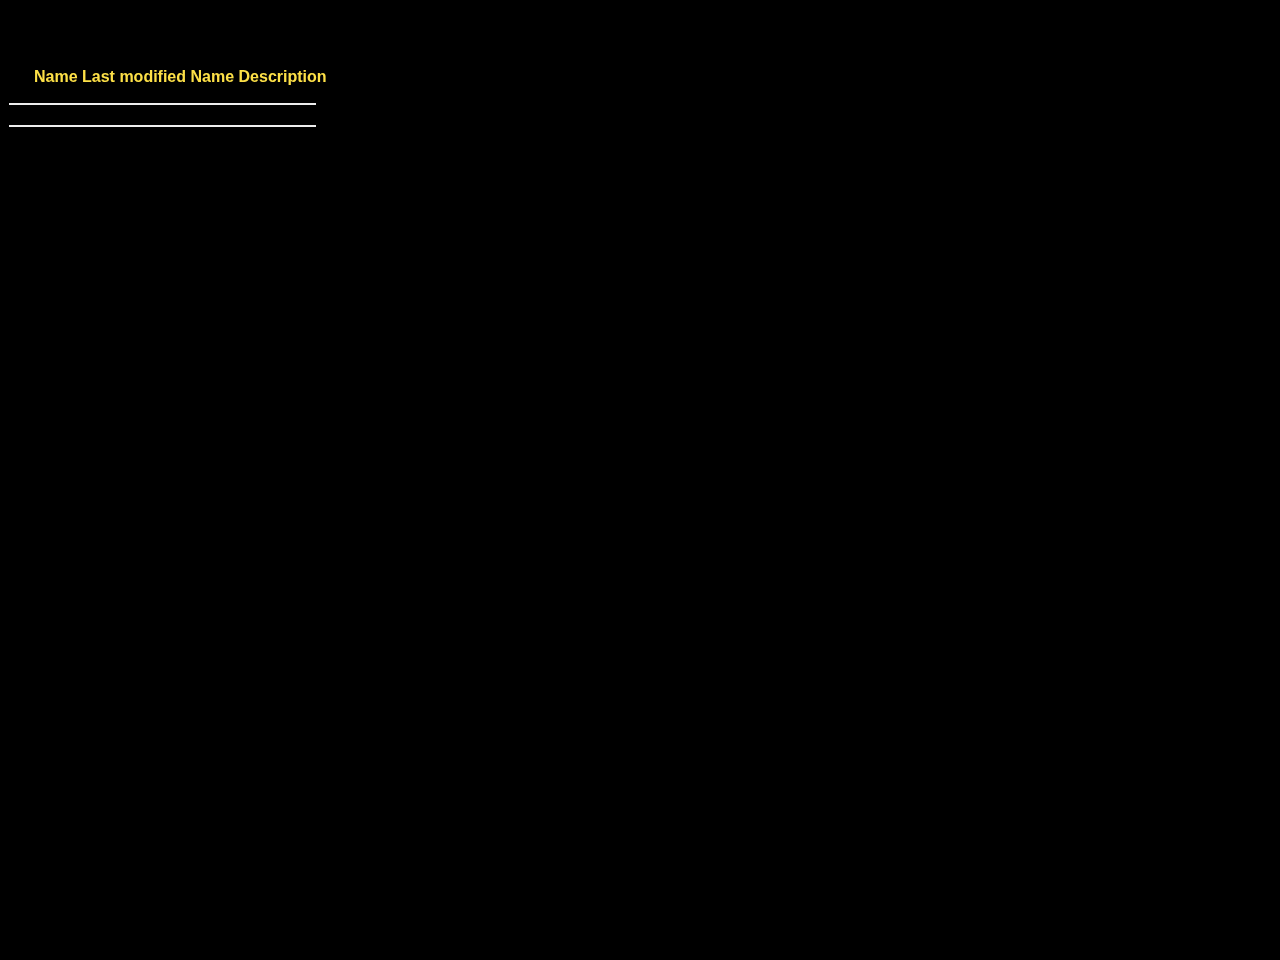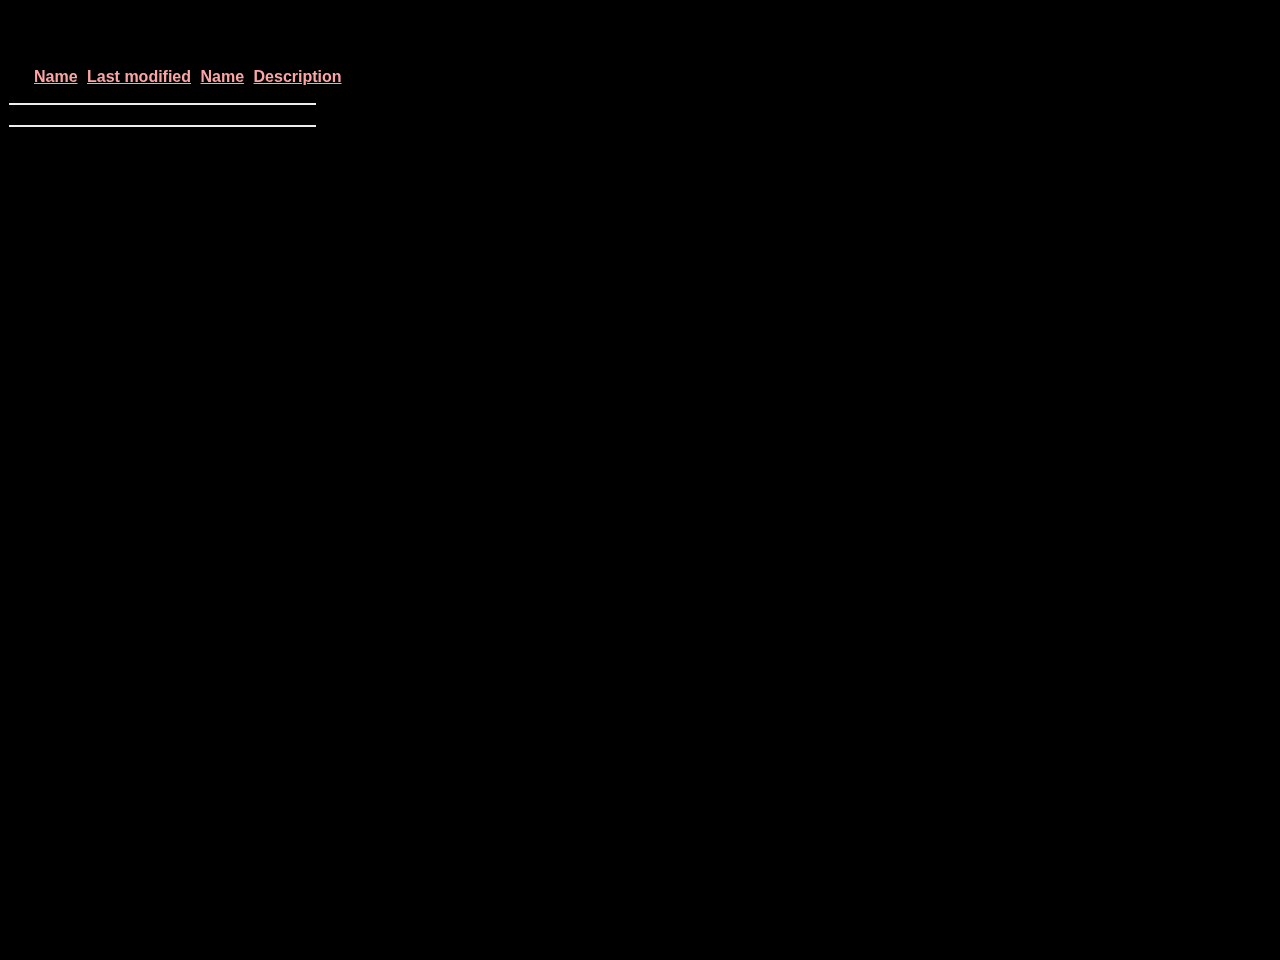--- a/index.html
+++ b/index.html
@@ -21,26 +21,24 @@
     width: 307px;
   }
   .header-row {
     padding-left: 25px;
     font-size: 16px;
     font-weight: bold;
     line-height: 18px;
     white-space: nowrap;
   }
   .col-link {
-    color: #fca5a5;
-    text-decoration: underline;
+    color: #fde047;
     cursor: pointer;
   }
   .col-link + .col-link {
-    margin-left: 5px;
   }
   .rule {
     height: 2px;
     background: #EDEDED;
     border: 0;
     width: 100%;
   }
   .rule-top {
     margin-top: 17px;
   }

